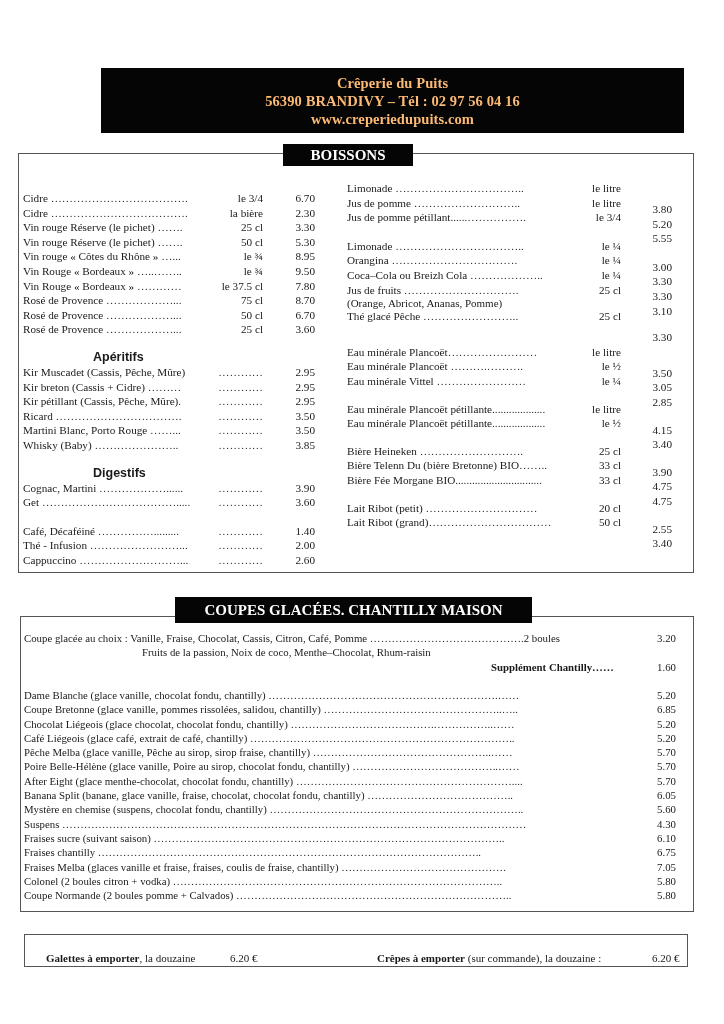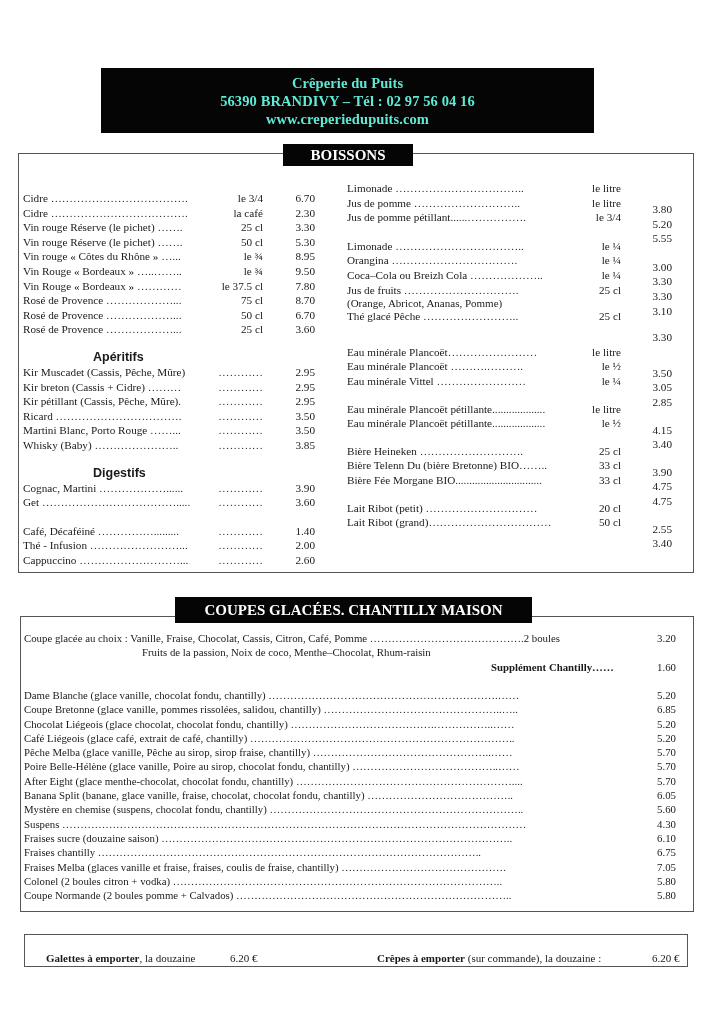--- a/index.html
+++ b/index.html
@@ -1,19 +1,19 @@
 <!DOCTYPE html>
 <html><head>
 <meta charset="utf-8">
 <style>
   html, body { margin:0; padding:0; background:#fff; }
   body { width:724px; height:1024px; position:relative; overflow:hidden;
          font-family:"Liberation Serif", serif; color:#1a1a1a; }
-  .header { position:absolute; left:101px; top:68px; width:493px; height:65px;
-            background:#050505; color:#5eead4; text-align:center;
+  .header { position:absolute; left:101px; top:68px; width:583px; height:65px;
+            background:#050505; color:#fdba74; text-align:center;
             font-weight:bold; font-size:14.5px; line-height:18px; padding-top:6px; box-sizing:border-box; }
   .header div { letter-spacing:0.1px; }
   .box { position:absolute; border:1.3px solid #555; box-sizing:border-box; }
   .box1 { left:18px; top:153px; width:676px; height:420px; }
   .box2 { left:20px; top:616px; width:674px; height:296px; }
   .box3 { left:24px; top:934px; width:664px; height:33px; }
   .tab { position:absolute; background:#050505; color:#fff; font-weight:bold;
          text-align:center; box-sizing:border-box; }
   .tab1 { left:283px; top:144px; width:130px; height:22px; font-size:15px; line-height:23px; }
   .tab2 { left:175px; top:597px; width:357px; height:26px; font-size:15px; line-height:27px; }
@@ -47,21 +47,21 @@
 <div class="tab tab1">BOISSONS</div>
 
 <div class="col lc" id="leftcol" style="left:23px; top:175px; width:292px;margin-top:16px;">
     <div class="row">
       <span class="n">Cidre ……………………………….</span>
       <span class="u">le 3/4</span>
       <span class="p">6.70</span>
     </div>
     <div class="row">
       <span class="n">Cidre ……………………………….</span>
-      <span class="u">la café</span>
+      <span class="u">la bière</span>
       <span class="p">2.30</span>
     </div>
     <div class="row">
       <span class="n">Vin rouge Réserve (le pichet) …….</span>
       <span class="u">25 cl</span>
       <span class="p">3.30</span>
     </div>
     <div class="row">
       <span class="n">Vin rouge Réserve (le pichet) …….</span>
       <span class="u">50 cl</span>
@@ -308,21 +308,21 @@
     </div>
     <div class="row">
       <span class="n">Mystère en chemise (suspens, chocolat fondu, chantilly) ……………………………………………………………..</span>
       <span class="p">5.60</span>
     </div>
     <div class="row">
       <span class="n">Suspens …………………………………………………………………………………………………………………</span>
       <span class="p">4.30</span>
     </div>
     <div class="row">
-      <span class="n">Fraises sucre (douzaine saison) ……………………………………………………………………………………..</span>
+      <span class="n">Fraises sucre (suivant saison) ……………………………………………………………………………………..</span>
       <span class="p">6.10</span>
     </div>
     <div class="row">
       <span class="n">Fraises chantilly ……………………………………………………………………………………………..</span>
       <span class="p">6.75</span>
     </div>
     <div class="row">
       <span class="n">Fraises Melba (glaces vanille et fraise, fraises, coulis de fraise, chantilly) ……………………………………….</span>
       <span class="p">7.05</span>
     </div>

